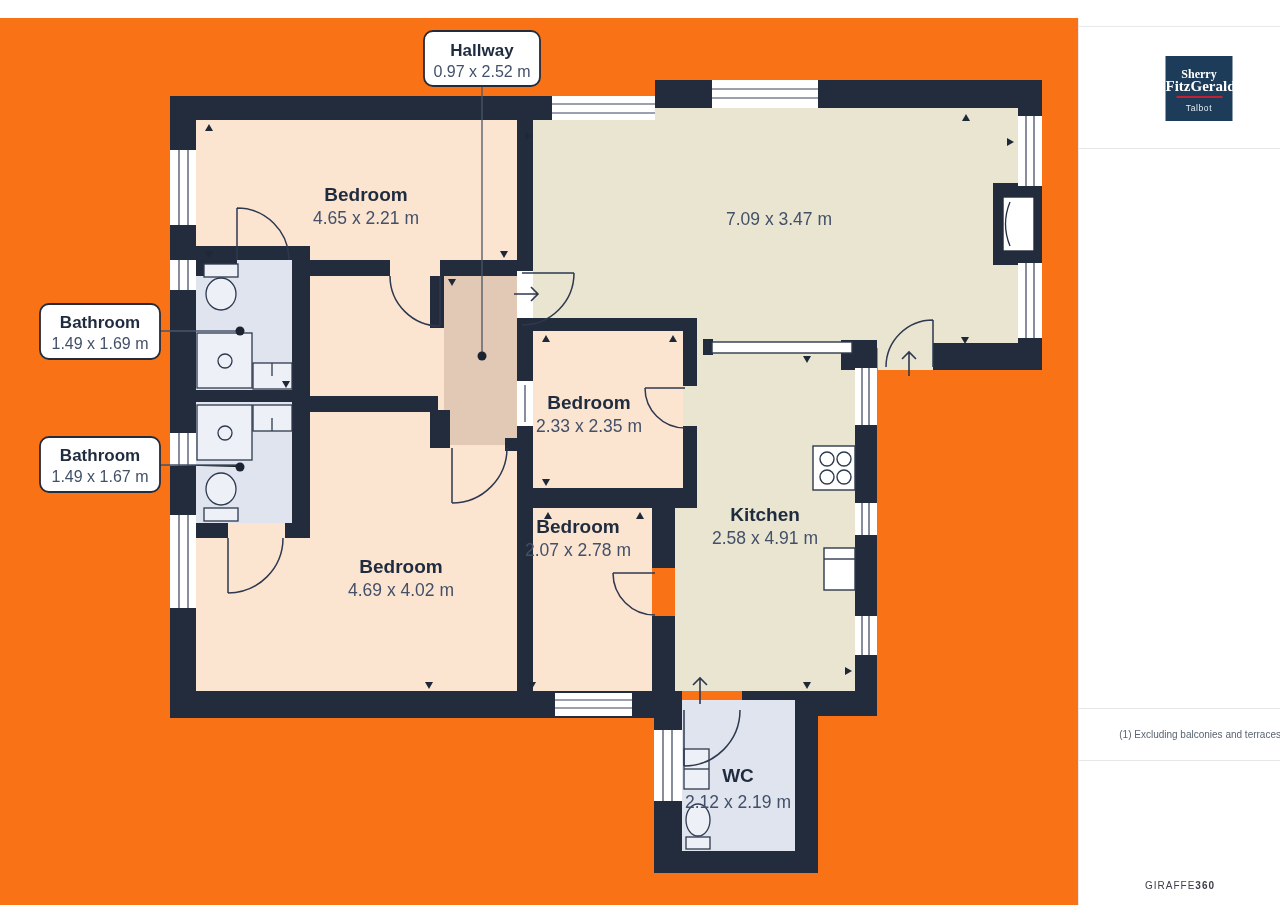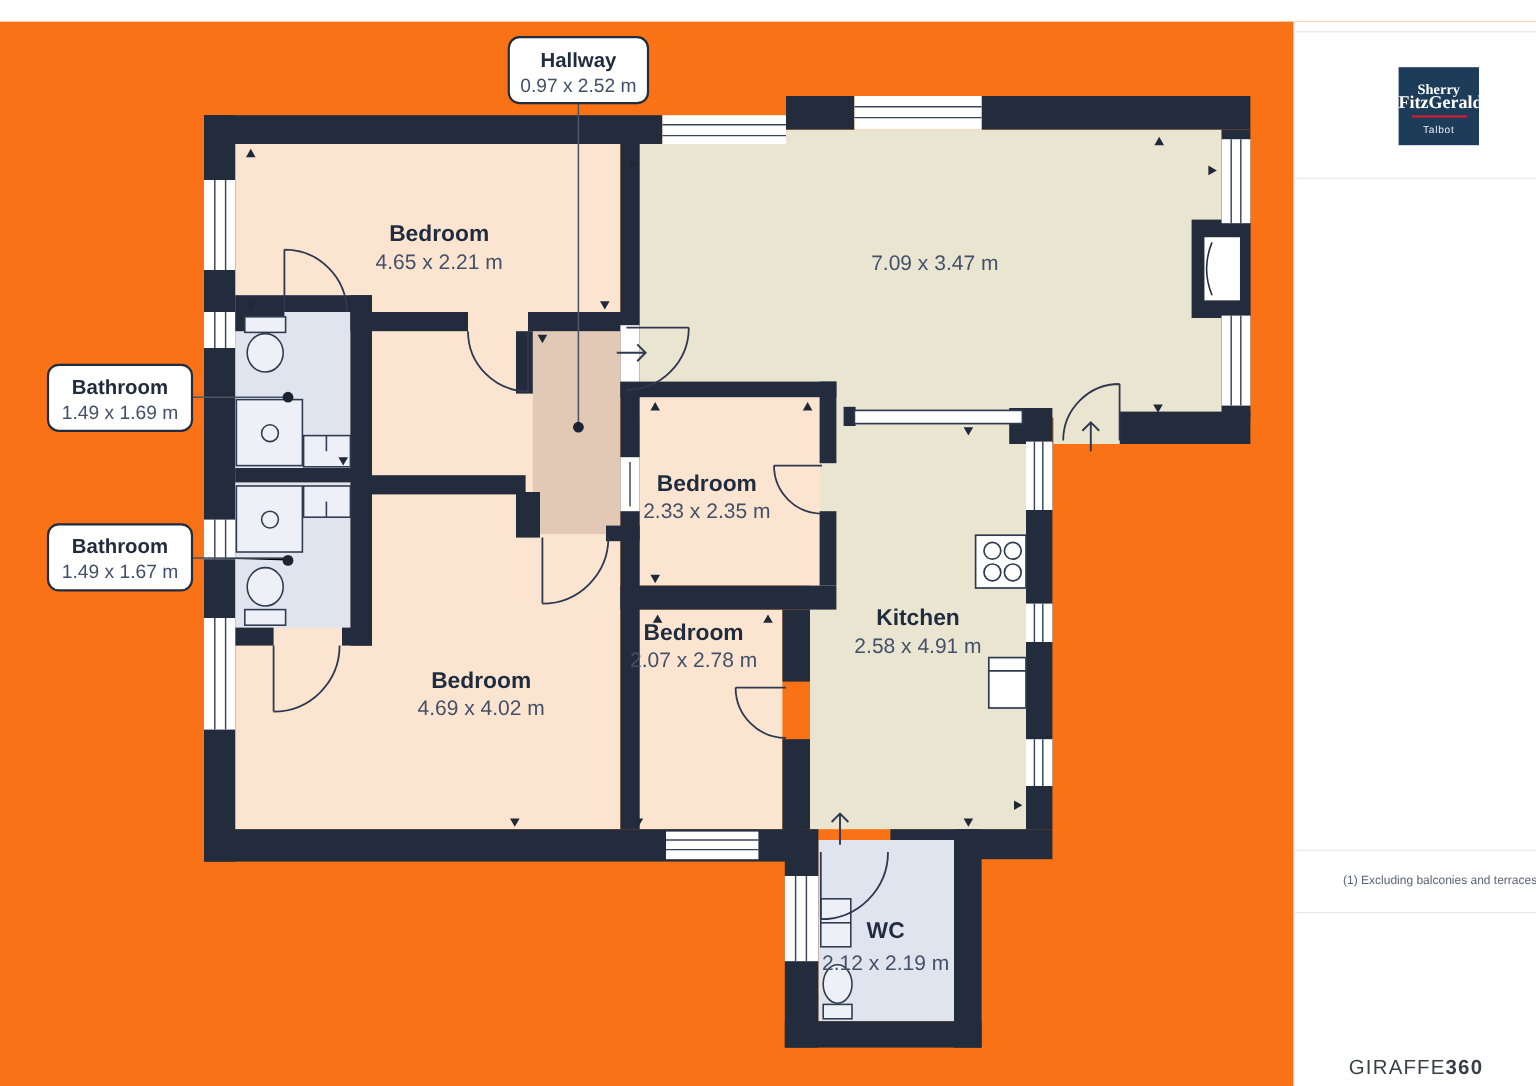--- a/index.html
+++ b/index.html
@@ -27,21 +27,21 @@
   .area-block{position:absolute;top:386px;left:0;width:202px;text-align:center;}
   .area-label{font-size:12px;font-weight:bold;color:#2a3340;}
   .area-label sup{font-size:8px;}
   .area-value{font-size:12px;color:#5a6470;margin-top:7px;}
   .footnote{position:absolute;top:711px;left:0;width:202px;text-align:right;
             font-size:10px;color:#5a6470;}
   .legal{position:absolute;top:758px;left:21px;width:160px;text-align:center;
          font-size:10.5px;color:#5a6470;line-height:1.5;}
   .legal p{margin:0 0 13px 0;}
   .brand{position:absolute;top:862px;left:0;width:202px;text-align:center;
-         font-size:17px;letter-spacing:1px;color:#3a3f47;}
+         font-size:10px;letter-spacing:1px;color:#3a3f47;}
   .brand b{font-weight:bold;}
 </style>
 </head>
 <body>
 
 <div class="page">
 
 <svg class="plan-svg" width="1280" height="905" viewBox="0 0 1280 905">
 
   <g>

